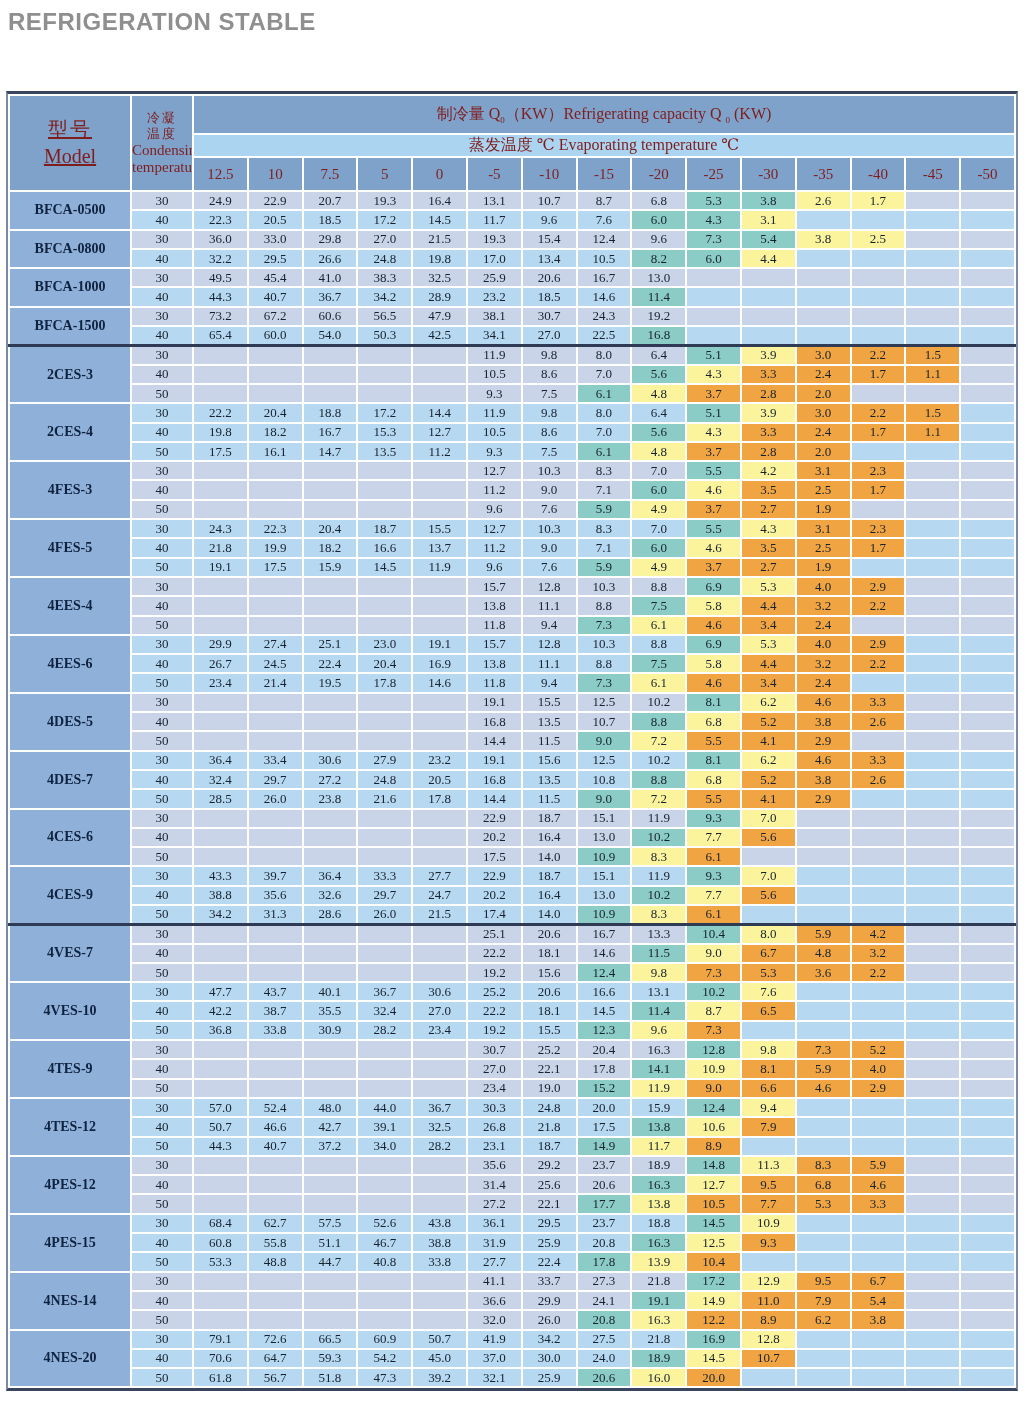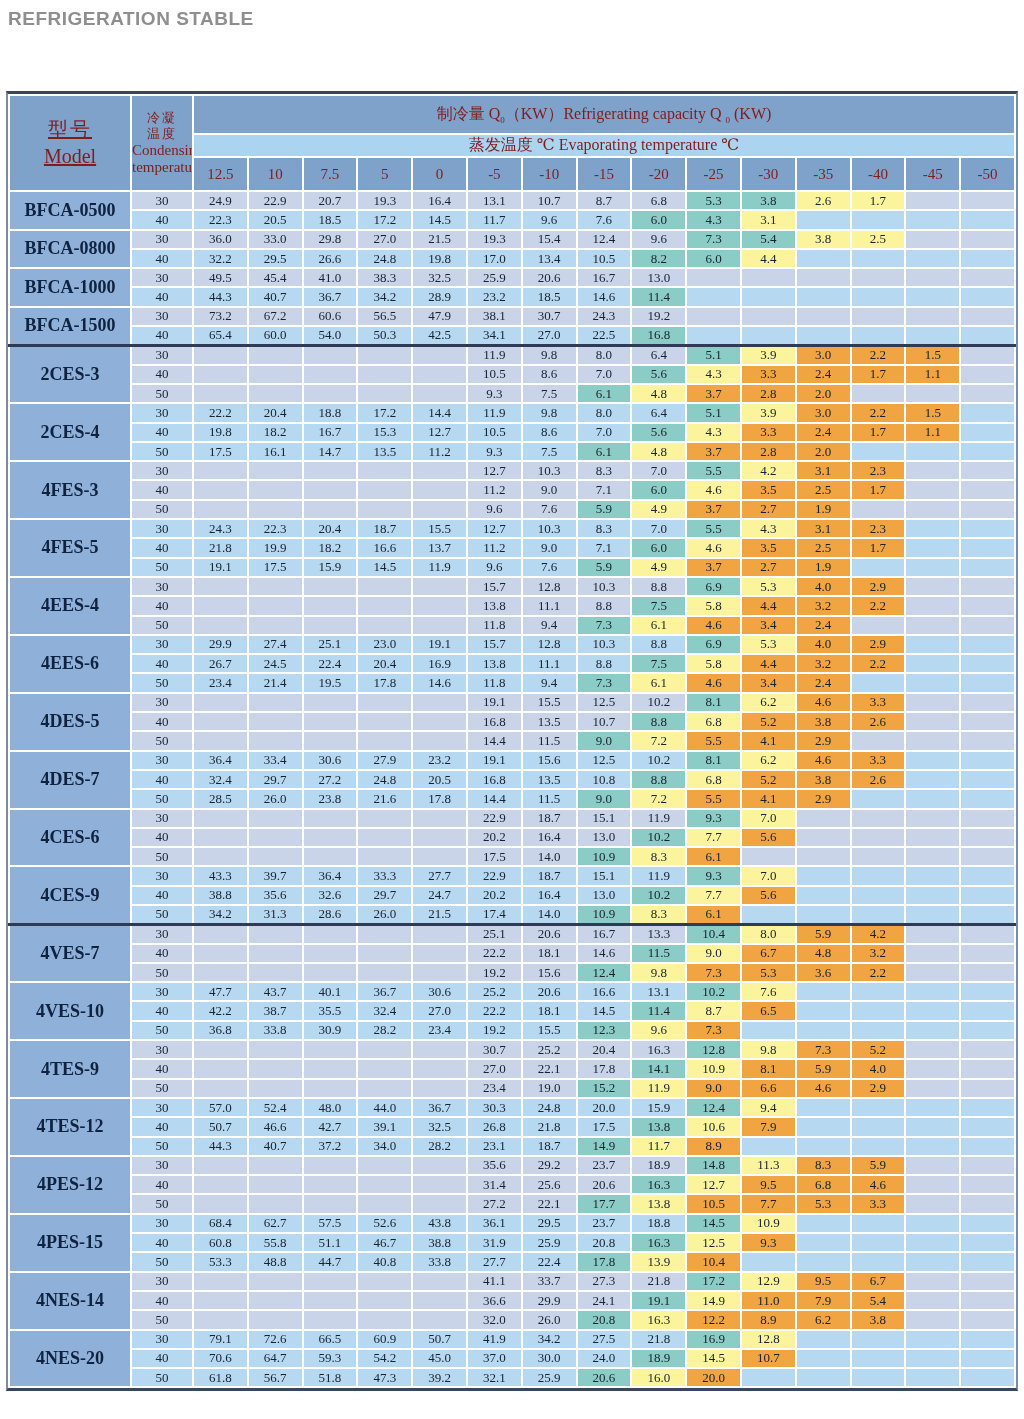--- a/index.html
+++ b/index.html
@@ -1,39 +1,39 @@
 <!DOCTYPE html>
 <html style="--header_steel: #7FA2CB; --evap_band: #ABD4F0; --model_cell: #8FB0D8; --sky: #B7D8F1; --lavender: #CAD4E9; --teal: #8CCCC6; --yellow: #FBF49C; --orange: #F0A442;"><head>
 <meta charset="utf-8">
 <style>
   html,body{margin:0;padding:0;background:#fff;}
   body{width:1024px;height:1419px;position:relative;font-family:"Liberation Sans",sans-serif;}
   .page-header{position:absolute;left:8px;top:6px;}
   .title-cn{font-size:27px;font-weight:bold;color:#141414;letter-spacing:1px;line-height:1.2;}
-  .subtitle-en{font-size:19px;color:#8f8f8f;font-weight:bold;letter-spacing:0.5px;margin-top:2px;}
+  .subtitle-en{font-size:24px;color:#8f8f8f;font-weight:bold;letter-spacing:0.5px;margin-top:2px;}
   .tablewrap{position:absolute;left:6px;top:91px;width:1012px;
     border-left:2px solid #7b8aa5;border-right:2px solid #7b8aa5;
     border-top:3px solid #3a465f;border-bottom:3px solid #3a465f;box-sizing:border-box;}
   table{border-collapse:collapse;table-layout:fixed;width:100%;
     font-family:"Liberation Serif","DejaVu Serif",serif;color:#16222f;}
   th,td{border:2px solid #ffffff;padding:0;text-align:center;vertical-align:middle;overflow:hidden;}
   th{font-weight:normal;color:#7f1d1d;}
   .steel{background:var(--header_steel);}
   .evapband{background:var(--evap_band);}
   tr.hrow1{height:39px;font-size:16px;}
   tr.hrow2{height:22px;font-size:16px;}
   tr.hrow3{height:34px;font-size:15px;}
   .corner{font-size:20px;line-height:1.35;letter-spacing:2px;text-decoration:underline;}
   .corner .en{letter-spacing:0;}
   .condhead{font-size:13px;line-height:1.25;letter-spacing:2px;}
   .condhead .en{font-size:15px;letter-spacing:0;display:block;line-height:1.15;}
   sub{font-size:9px;}
   tr.data{height:19.3px;}
   td.v{font-size:13px;}
-  td.model{background:var(--model_cell);font-weight:bold;font-size:18px;color:#0f2240;}
+  td.model{background:var(--model_cell);font-weight:bold;font-size:14px;color:#0f2240;}
   tr.r-sky td.v{background:var(--sky);}
   tr.r-lav td.v{background:var(--lavender);}
   td.c-t{background:var(--teal) !important;}
   td.c-y{background:var(--yellow) !important;}
   td.c-o{background:var(--orange) !important;}
   tr.dark-top td{border-top:3px solid #2f3b55;}
 </style>
 </head>
 <body>
 

